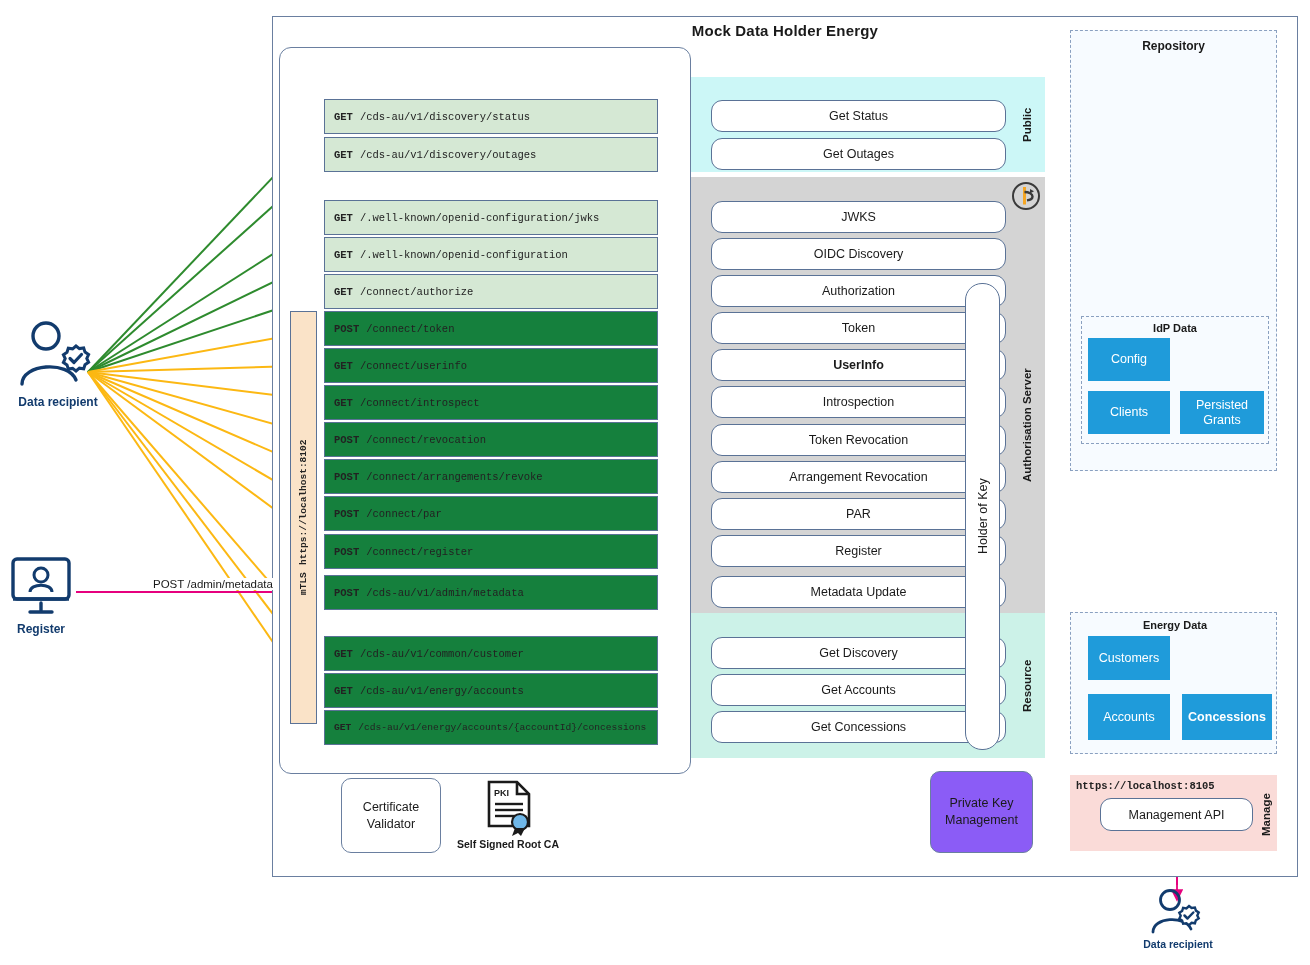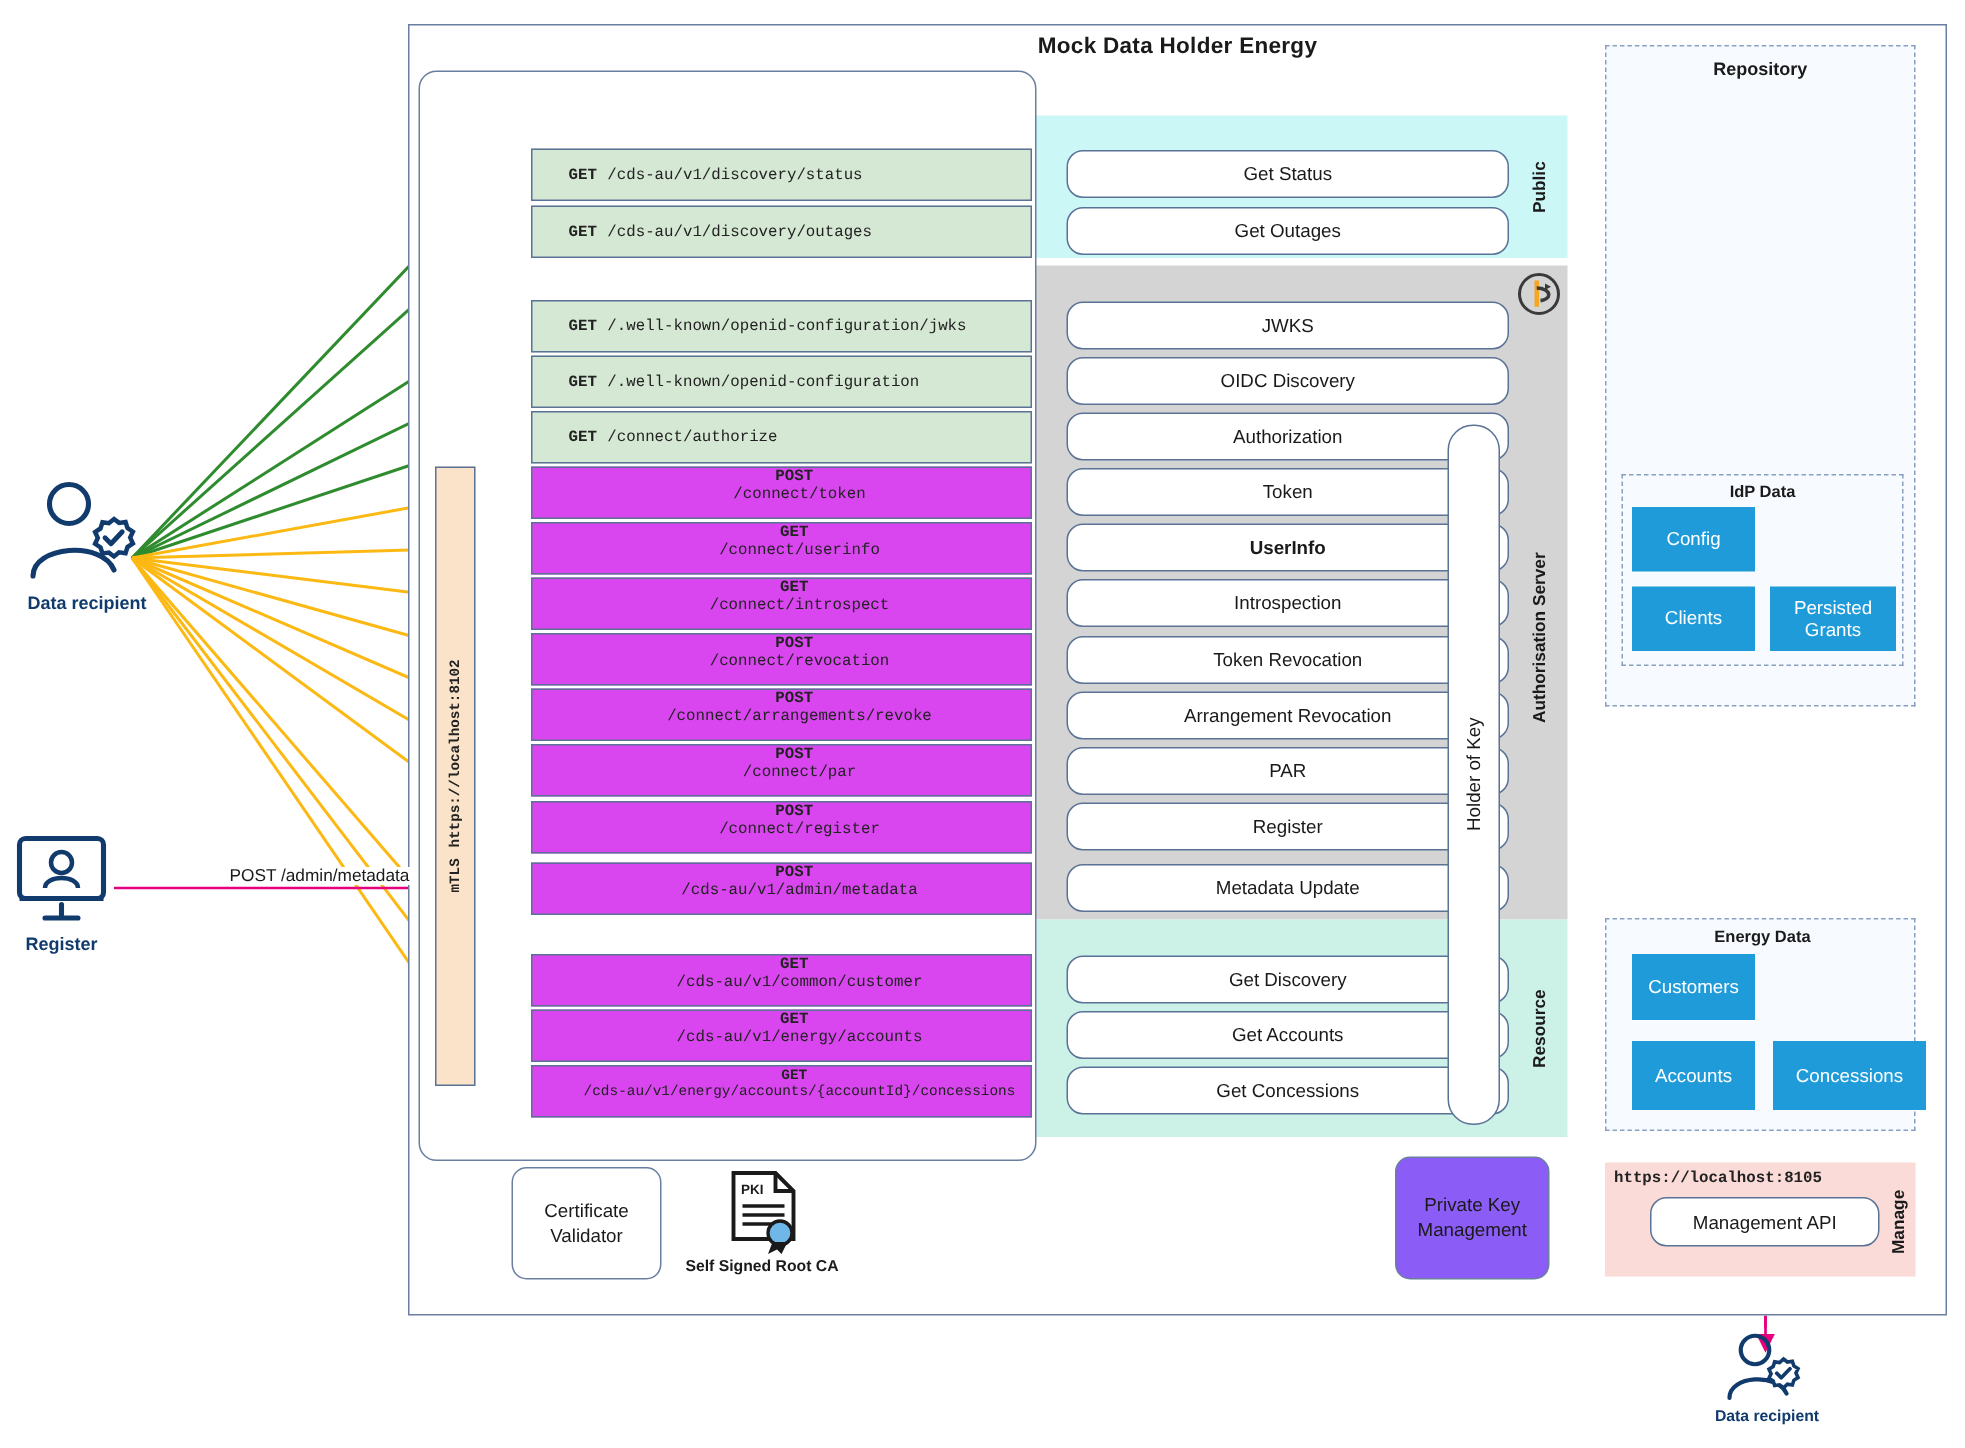--- a/index.html
+++ b/index.html
@@ -28,25 +28,25 @@
 
   
   .vlabel{font-size:11.5px;font-weight:bold;color:#1a1a1a;
           writing-mode:vertical-rl;transform:rotate(180deg);
           display:flex;align-items:center;justify-content:center;}
   #vl-public{left:1016px;top:82px;width:22px;height:86px;}
   #vl-authsrv{left:1016px;top:330px;width:22px;height:190px;}
   #vl-resource{left:1016px;top:640px;width:22px;height:92px;}
 
   
-  .ep{left:354px;width:334px;height:35px;border:1px solid #5a7296;
-      display:flex;align-items:center;padding-left:24px;
+  .ep{left:324px;width:334px;height:35px;border:1px solid #5a7296;
+      display:flex;align-items:center;padding-left:9px;
       font-family:"Liberation Mono", monospace;font-size:10.5px;color:#222;}
   .ep.green{background:#d5e8d4;}
-  .ep.orange{background:#d946ef;flex-direction:column;}
+  .ep.orange{background:#15803d;}
   .ep .verb{font-weight:bold;margin-right:7px;}
 
   
   .svc{left:711px;width:295px;height:32px;border:1px solid #5a7296;border-radius:11px;
        background:#ffffff;display:flex;align-items:center;justify-content:center;
        font-size:12.5px;color:#1a1a1a;}
 
   
   #hok{left:965px;top:283px;width:35px;height:467px;border:1px solid #5a7296;border-radius:17px;background:#ffffff;}
   #hok-label{left:965px;top:283px;width:35px;height:467px;font-size:12.5px;color:#1a1a1a;
@@ -357,21 +357,21 @@
   <div class="abs" id="idp-data"></div>
   <div class="abs" id="idp-title">IdP Data</div>
   <div class="abs dbox" style="left:1088px;top:338px;width:82px;height:43px;">Config</div>
   <div class="abs dbox" style="left:1088px;top:391px;width:82px;height:43px;">Clients</div>
   <div class="abs dbox" style="left:1180px;top:391px;width:84px;height:43px;">Persisted Grants</div>
 
   <div class="abs" id="energy-data"></div>
   <div class="abs" id="energy-title">Energy Data</div>
   <div class="abs dbox" style="left:1088px;top:636px;width:82px;height:44px;">Customers</div>
   <div class="abs dbox" style="left:1088px;top:694px;width:82px;height:46px;">Accounts</div>
-  <div class="abs dbox" style="left:1182px;top:694px;width:102px;height:46px;">Concessions</div>
+  <div class="abs dbox" style="left:1182px;top:694px;width:90px;height:46px;font-weight:bold;">Concessions</div>
 
   <div class="abs" id="manage-band"></div>
   <div class="abs" id="manage-url">https://localhost:8105</div>
   <div class="abs" id="mgmt-api">Management API</div>
   <div class="abs" id="vl-manage">Manage</div>
 
   <div class="abs" id="dr-top-icon">
     <svg viewBox="0 0 80 70" width="80" height="70">
       <circle cx="28" cy="16" r="13" fill="none" stroke="#123b6d" stroke-width="3.4"></circle>
       <path d="M4 64 C4 44, 50 40, 58 60" fill="none" stroke="#123b6d" stroke-width="3.4" stroke-linecap="round"></path>

